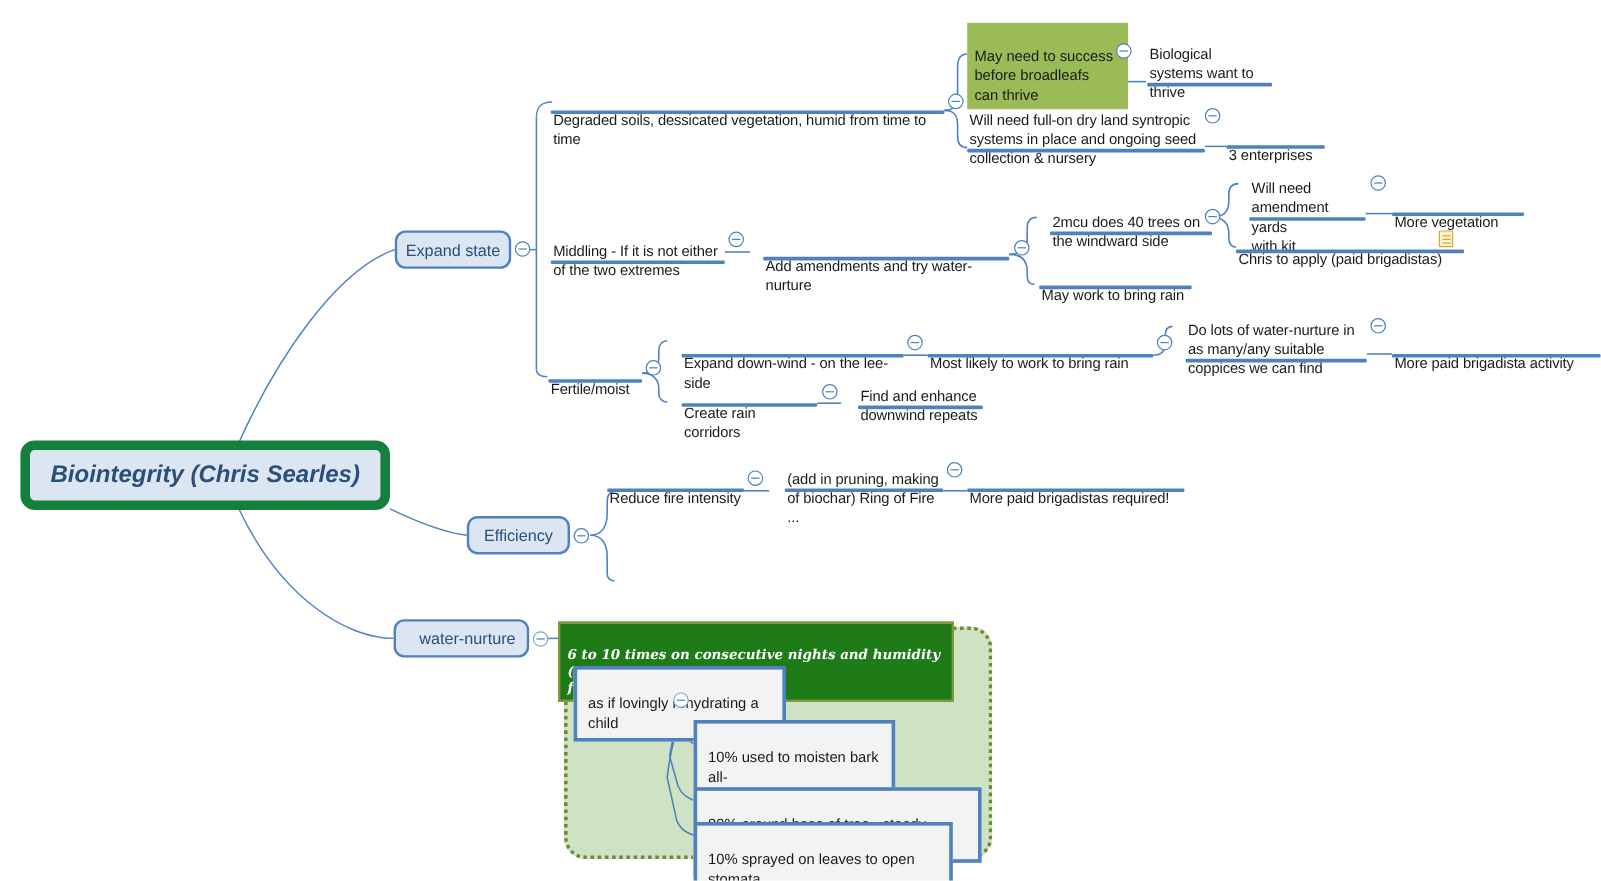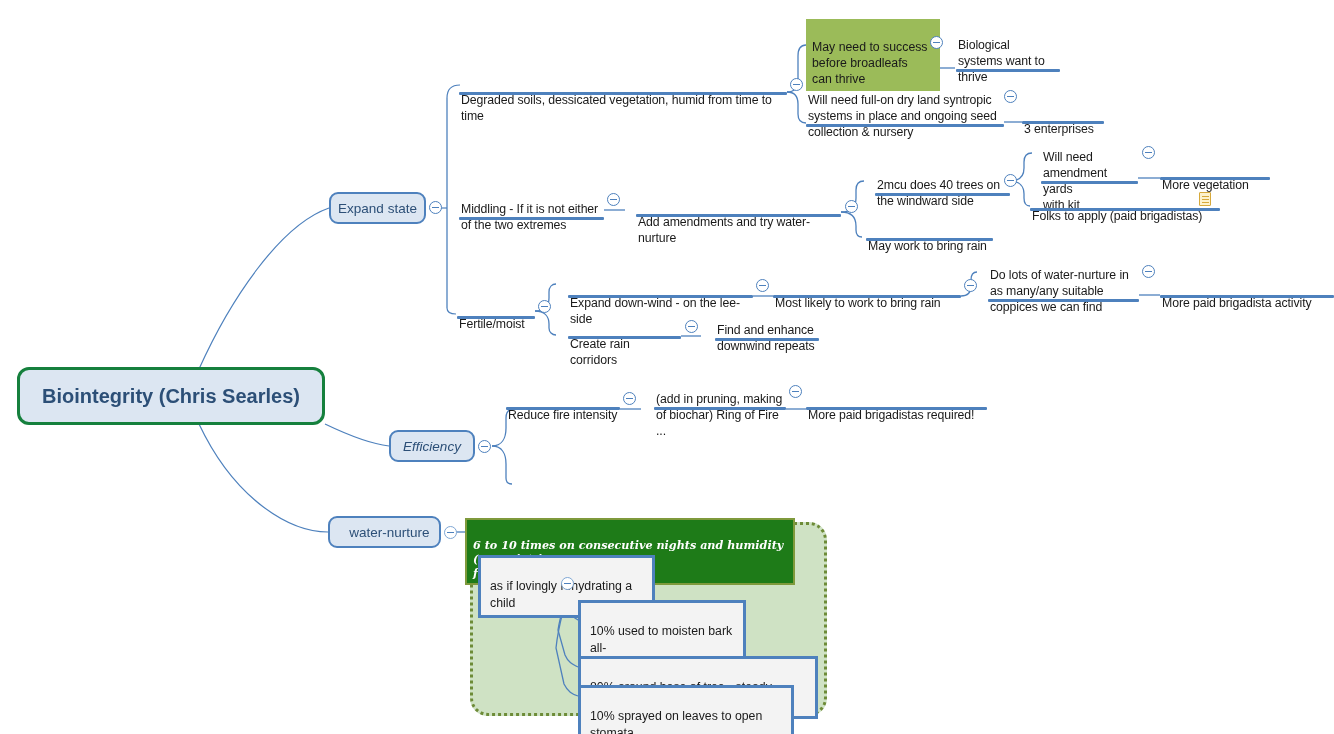--- a/index.html
+++ b/index.html
@@ -43,29 +43,30 @@
     position: absolute;
     left: 0;
     bottom: 0;
     height: 3px;
     background: #4e81bd;
     border-radius: 1px;
   }
   
   .root {
     background: #dce6f2;
-    border: 3px solid #15803d;
+    border: 8px solid #15803d;
     border-radius: 12px;
     color: #2c4f77;
     font-size: 20px;
     font-weight: bold;
     display: flex;
     align-items: center;
     justify-content: center;
     letter-spacing: 0px;
+    font-style: italic;
   }
   
   .lvl1 {
     background: #dce6f2;
     border: 2px solid #4e81bd;
     border-radius: 9px;
     color: #2c4f77;
     font-size: 13.5px;
     display: flex;
     align-items: center;
@@ -295,21 +296,21 @@
     <span class="ul" style="width:97px;"></span>
   </div>
   <div class="collapse" style="left:1142px; top:146px;"></div>
 
   <div class="node topic" style="left:1160px; top:161px; width:110px; height:19px;">
     <span>More vegetation</span>
     <span class="ul" style="width:110px;"></span>
   </div>
 
   <div class="node topic" style="left:1030px; top:192px; width:190px; height:19px;">
-    <span>Folks to apply (paid brigadistas)</span>
+    <span>Chris to apply (paid brigadistas)</span>
     <span class="ul" style="width:190px;"></span>
   </div>
   <div class="note-icon" style="left:1199px; top:192px;">
     <i></i>
       <i></i>
       <i></i>
   </div>
 
   <div class="node topic" style="left:866px; top:222px; width:127px; height:19px;">
     <span>May work to bring rain</span>
@@ -352,21 +353,21 @@
     <span class="ul" style="width:113px;"></span>
   </div>
   <div class="collapse" style="left:685px; top:320px;"></div>
 
   <div class="node topic" style="left:715px; top:306px; width:104px; height:35px;">
     <span>Find and enhance
 downwind repeats</span>
     <span class="ul" style="width:104px;"></span>
   </div>
 
-  <div class="node lvl1" style="left:389px; top:430px; width:86px; height:32px;font-style:italic;">
+  <div class="node lvl1" style="left:389px; top:430px; width:86px; height:32px;">
     <span>Efficiency</span>
   </div>
   <div class="collapse" style="left:478px; top:440px;"></div>
 
   <div class="node topic" style="left:506px; top:391px; width:114px; height:19px;">
     <span>Reduce fire intensity</span>
     <span class="ul" style="width:114px;"></span>
   </div>
   <div class="collapse" style="left:623px; top:392px;"></div>
 

